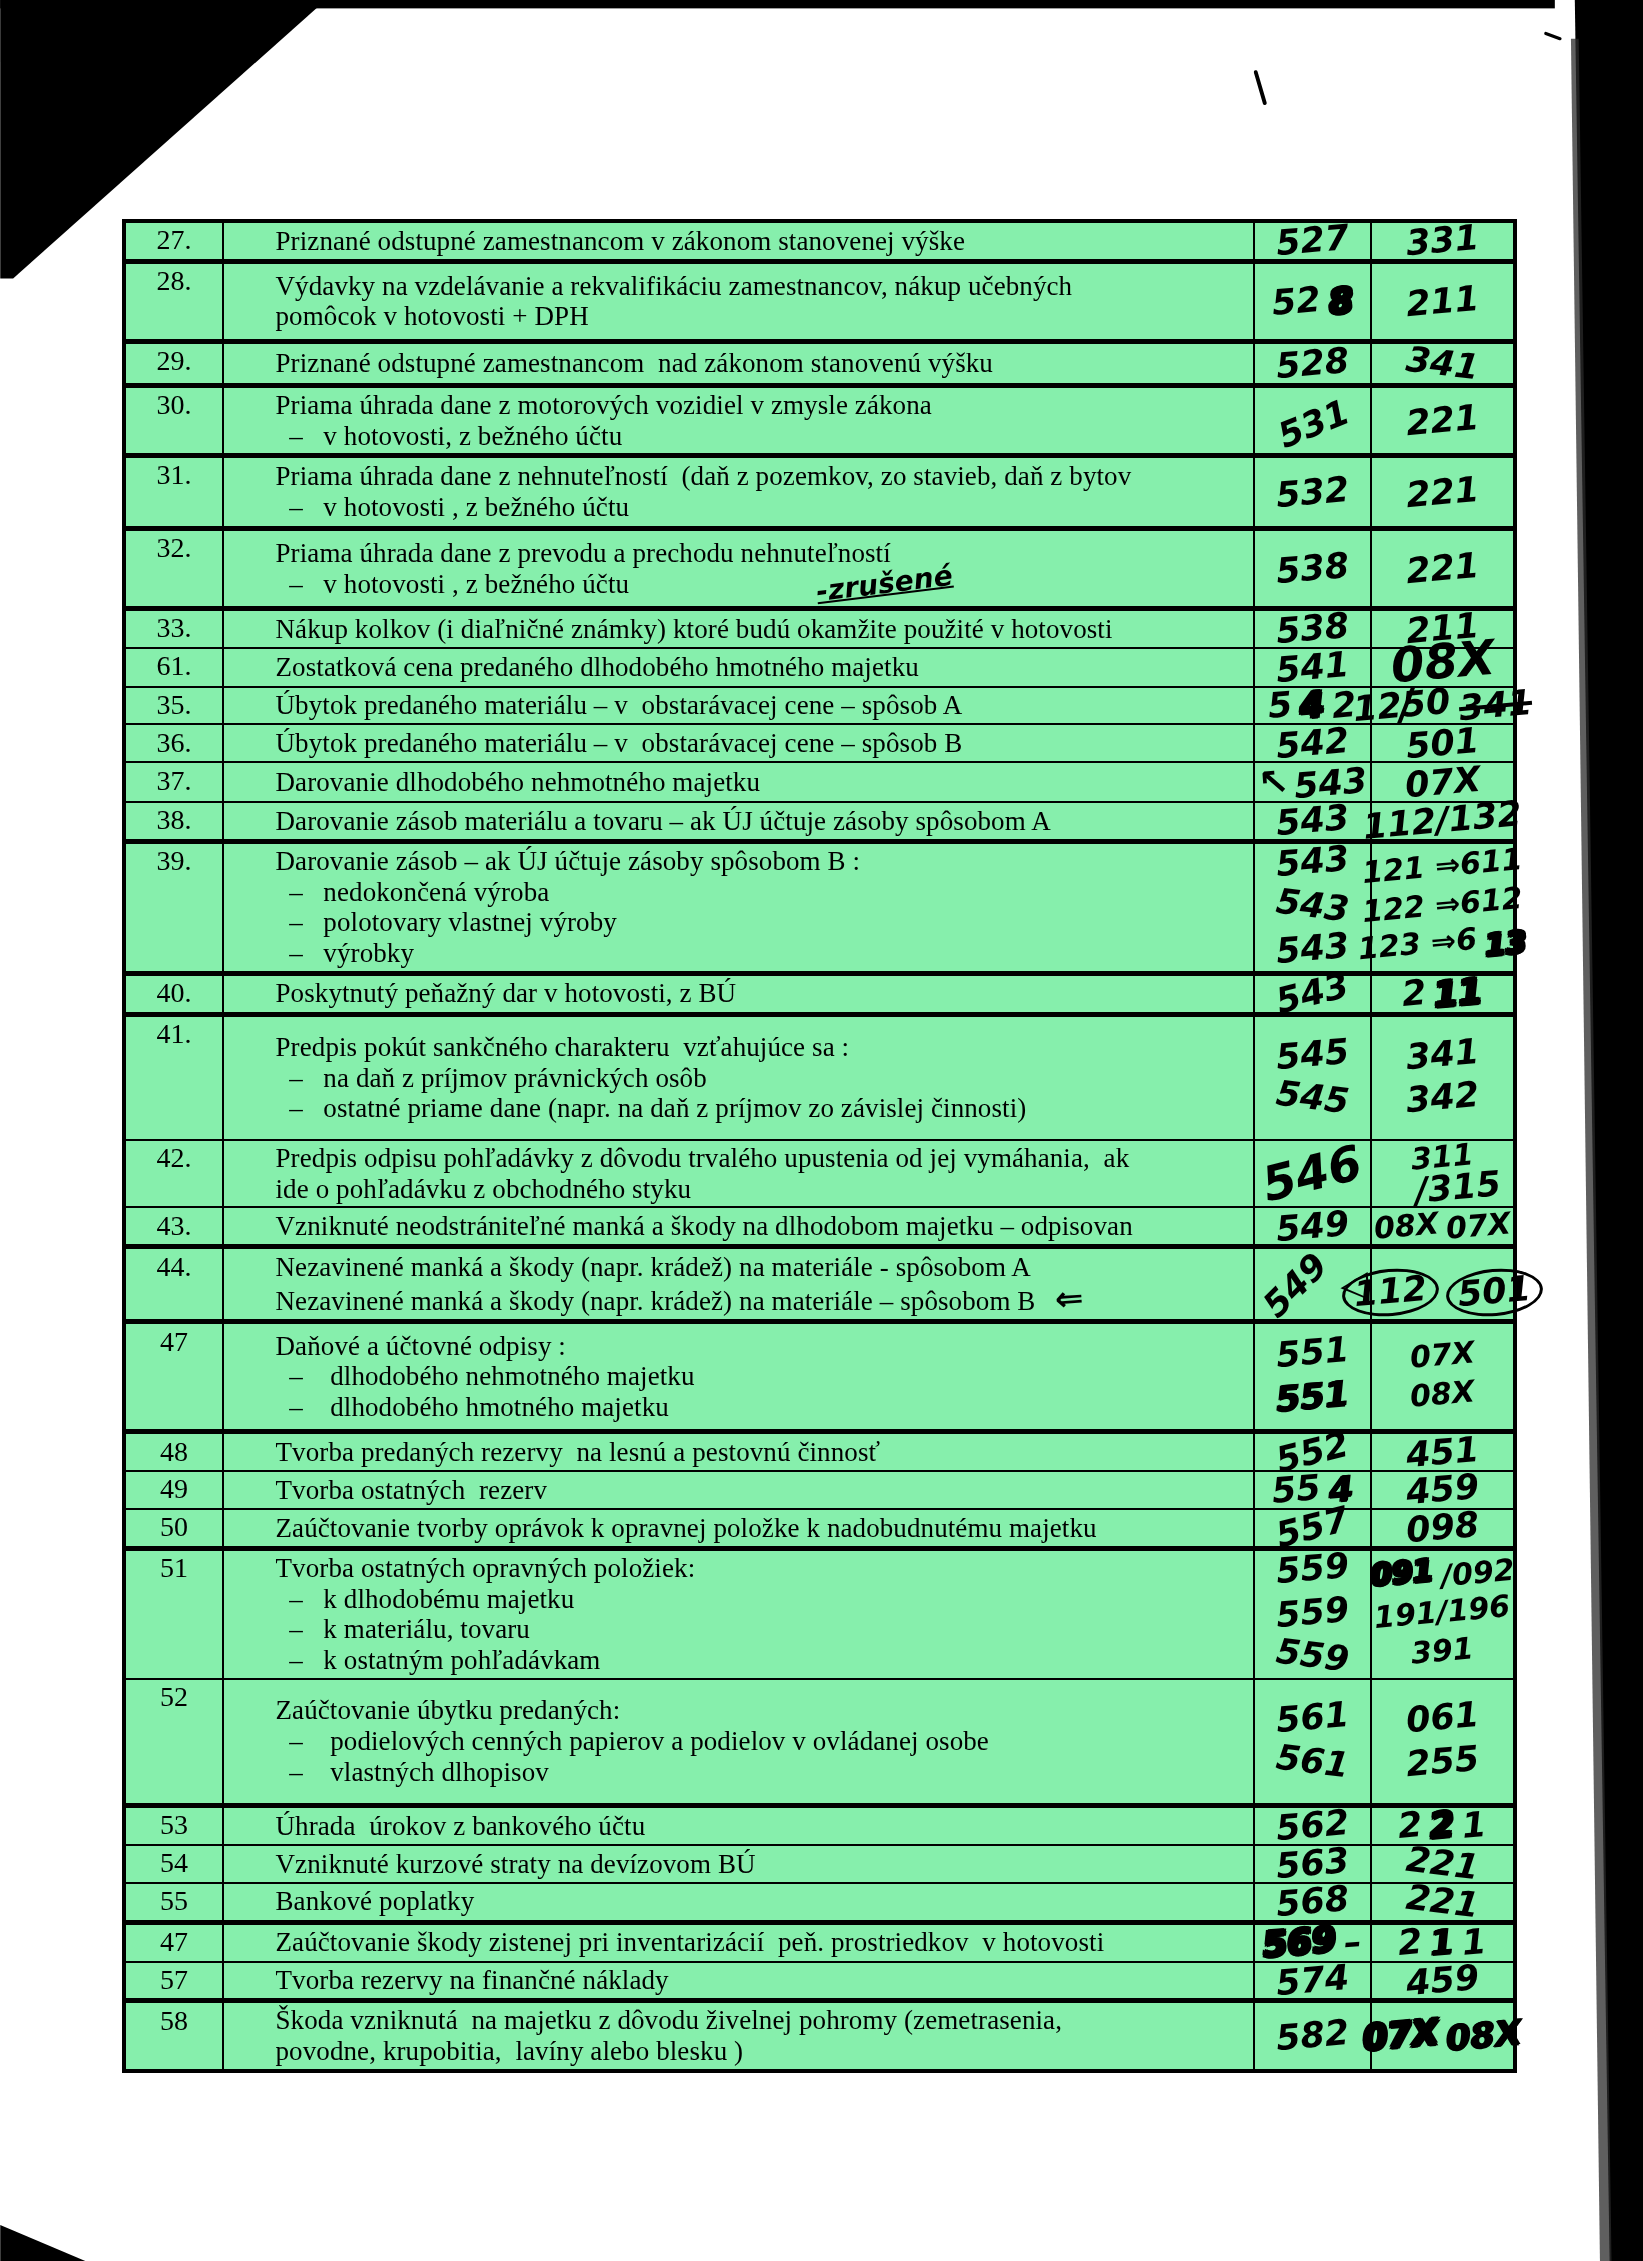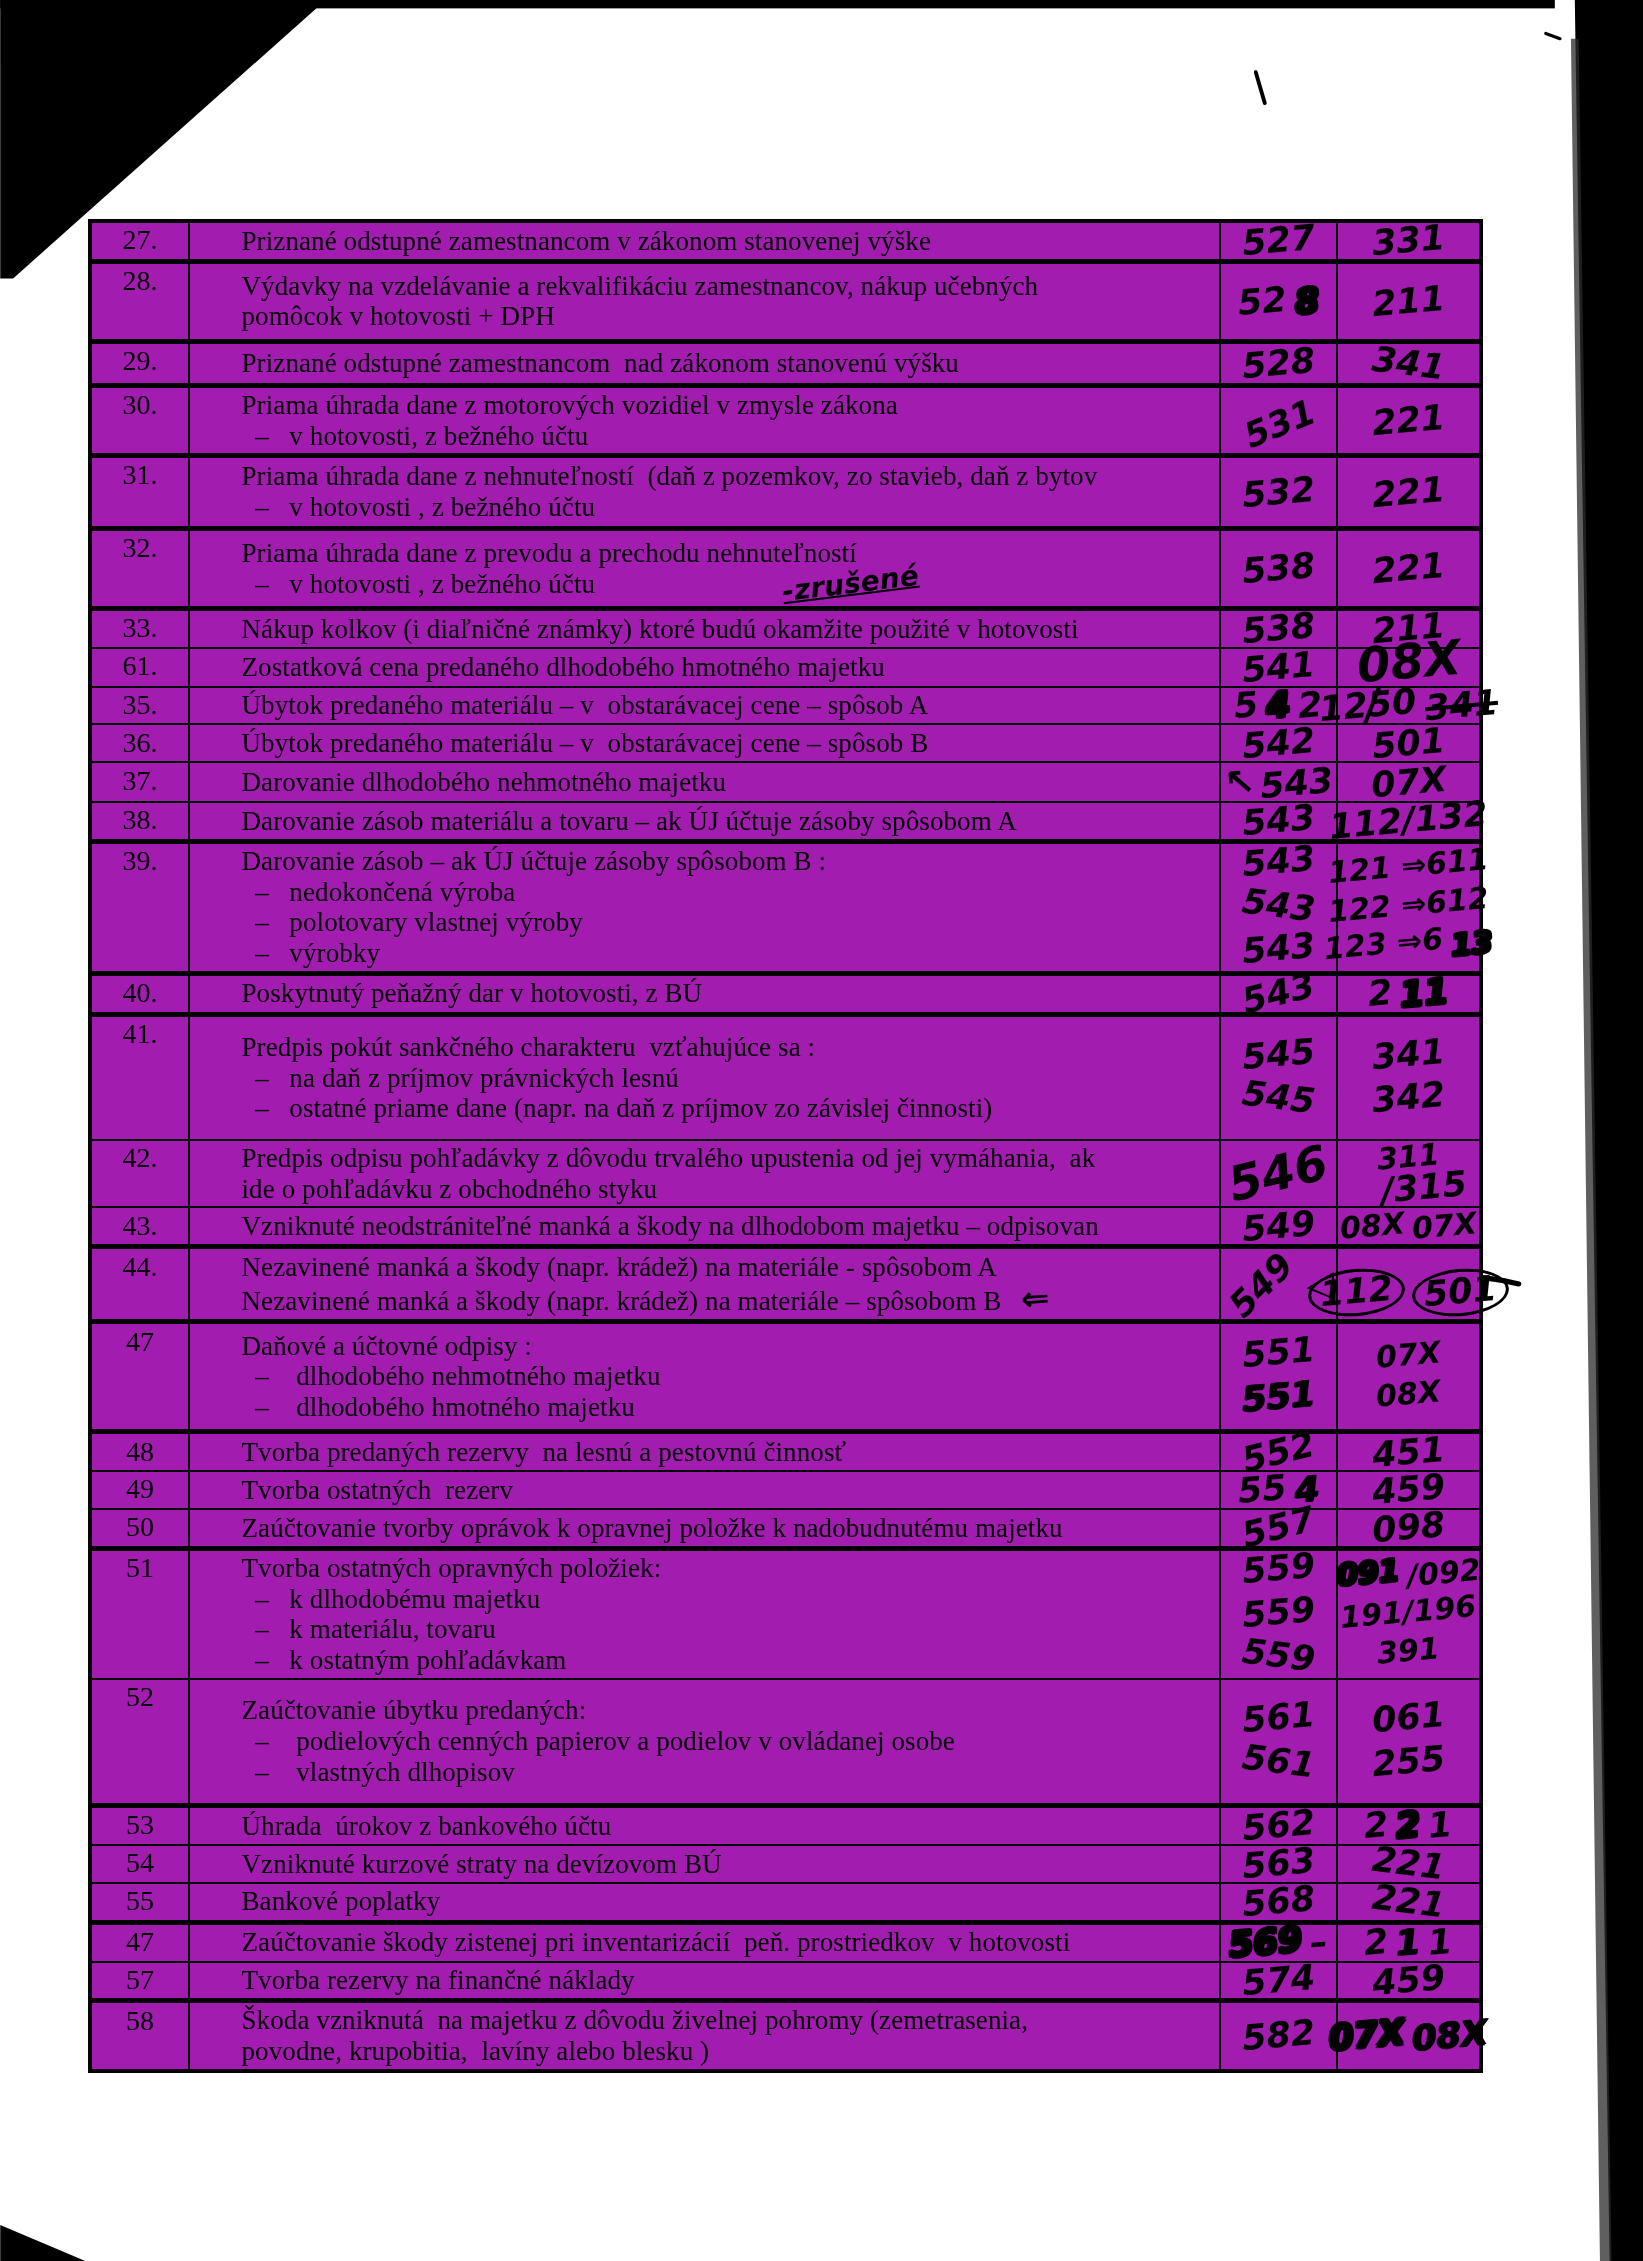--- a/index.html
+++ b/index.html
@@ -1,22 +1,22 @@
 <!DOCTYPE html>
 <html style="font-size:10.3px"><head>
 <meta charset="utf-8">
 <style>
   html,body{margin:0;padding:0;background:#e8e8e8;}
   .page{position:relative;width:1644px;height:2261px;background:#ffffff;overflow:hidden;
         font-family:"Liberation Serif",serif;color:#000;}
   
   .artifacts{position:absolute;left:0;top:0;pointer-events:none;}
   
-  table.sheet{position:absolute;left:88px;top:219px;width:1390px;
-        border-collapse:collapse;table-layout:fixed;background:#a21caf;}
+  table.sheet{position:absolute;left:122px;top:219px;width:1390px;
+        border-collapse:collapse;table-layout:fixed;background:#86efac;}
   table.sheet{border:4.5px solid #000;}
   td{border:2.6px solid #000;padding:0;vertical-align:middle;overflow:visible;}
   tr.thick td{border-top-width:5.8px;}
   td.num{text-align:center;vertical-align:top;font-size:28px;padding-top:1.3px;
          font-family:"Liberation Serif",serif;}
   td.desc{vertical-align:middle;padding-left:36px;}
   .desc-inner{display:flex;flex-direction:column;justify-content:space-around;
          height:100%;padding:1.9px 3.9px 1.9px 15.5px;box-sizing:border-box;}
   .ln{white-space:pre-wrap;font-size:27px;line-height:1.14;letter-spacing:0.1px;}
   
@@ -406,21 +406,21 @@
                 <span class="hw blob">11</span>
               </div>
             </div>
           </td>
         </tr>
         <tr class="thick" style="height: 126px;">
           <td class="num"><span>41.</span></td>
           <td class="desc">
             <div class="desc-inner">
               <div class="ln"><span>Predpis pokút sankčného charakteru  vzťahujúce sa :</span></div>
-              <div class="ln"><span>  –   na daň z príjmov právnických lesnú</span></div>
+              <div class="ln"><span>  –   na daň z príjmov právnických osôb</span></div>
               <div class="ln"><span>  –   ostatné priame dane (napr. na daň z príjmov zo závislej činnosti)</span></div>
             </div>
           </td>
           <td class="hwcell">
             <div class="stack bot">
               <div class="vline">
                 <span class="hw">545</span>
               </div>
               <div class="vline">
                 <span class="hw tilt2">545</span>

